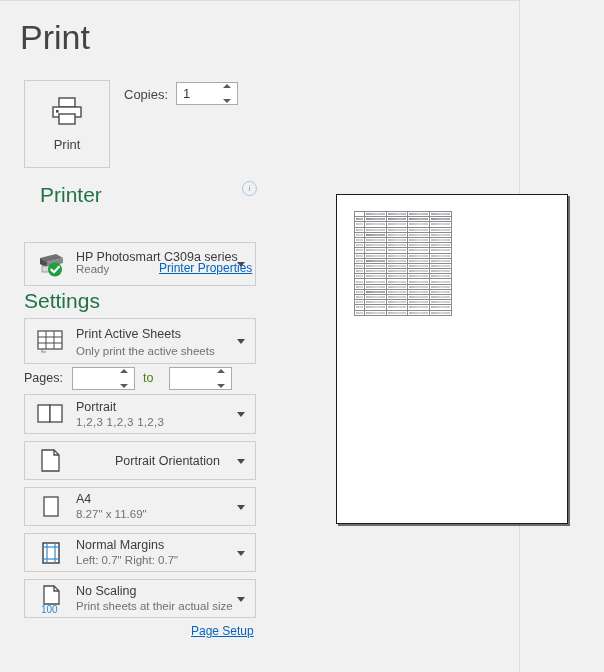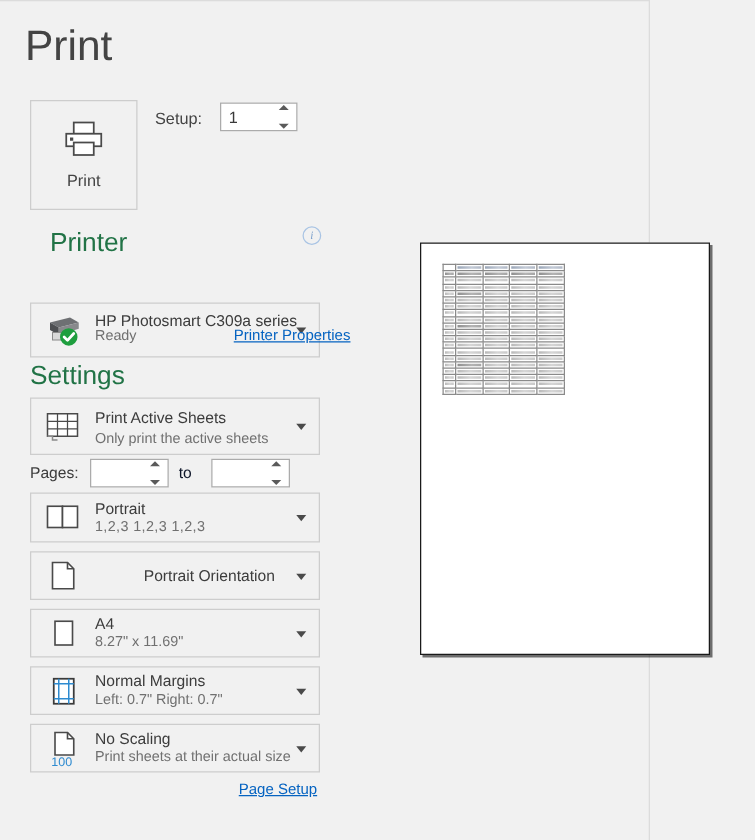--- a/index.html
+++ b/index.html
@@ -188,21 +188,21 @@
   .printer-combo .txt-main { top: 7px; }
   .printer-combo .txt-sub  { top: 20px; text-align: center; }
 
   .link {
     position: absolute;
     font-size: 12px;
     color: #0563c1;
     text-decoration: underline;
     cursor: pointer;
   }
-  .printer-props { left: 159px; top: 260px; margin-left: 28px; }
+  .printer-props { left: 159px; top: 260px; }
   .page-setup   { left: 191px; top: 623px; }
 
   .sheets-combo { top: 317px; height: 46px; }
   .sheets-combo .txt-main { top: 8px; }
   .sheets-combo .txt-sub  { top: 26px; }
 
   .pages-row { position: absolute; left: 24px; top: 365px; height: 26px; }
   .pages-label {
     position: absolute; left: 0; top: 5px;
     font-size: 12.5px; color: #3c3c3c;
@@ -215,21 +215,21 @@
     box-sizing: border-box;
   }
   .pg-from { left: 48px; top: 1px; }
   .pg-to   { left: 145px; top: 1px; }
   .pg-spin .val {
     position: absolute; left: 6px; top: 3px;
     font-size: 12.5px; color: #3a3a3a;
   }
   .pages-to {
     position: absolute; left: 119px; top: 5px;
-    font-size: 12.5px; color: #0f172a;
+    font-size: 12.5px; color: #4d7c0f;
   }
 
   .collated-combo { top: 393px; height: 40px; }
   .collated-combo .txt-main { top: 5px; }
   .collated-combo .txt-sub  { top: 21px; letter-spacing: 0.3px; text-align: center; }
 
   .orient-combo { top: 440px; height: 39px; }
   .orient-combo .txt-main { top: 12px; margin-left: 39px; }
 
   .size-combo { top: 486px; height: 39px; }
@@ -314,21 +314,21 @@
         <svg width="34" height="30" viewBox="0 0 34 30">
           <rect x="9" y="2" width="16" height="9" fill="#ffffff" stroke="#4a4a4a" stroke-width="1.4"></rect>
           <rect x="3" y="11" width="28" height="10" fill="#ffffff" stroke="#4a4a4a" stroke-width="1.4"></rect>
           <rect x="6" y="14" width="2.6" height="2.6" fill="#4a4a4a"></rect>
           <rect x="9" y="18" width="16" height="10" fill="#ffffff" stroke="#4a4a4a" stroke-width="1.4"></rect>
         </svg>
       </span>
       <span class="pb-label">Print</span>
     </div>
 
-    <div class="copies-label">Setup:</div>
+    <div class="copies-label">Copies:</div>
     <div class="copies-spin">
       <span class="val">1</span>
       <span class="spin-arrows">
         <span class="spin-up"></span>
         <span class="spin-dn"></span>
       </span>
     </div>
 
     <div class="section-head head-printer">Printer</div>
     <div class="info-icon">i</div>

